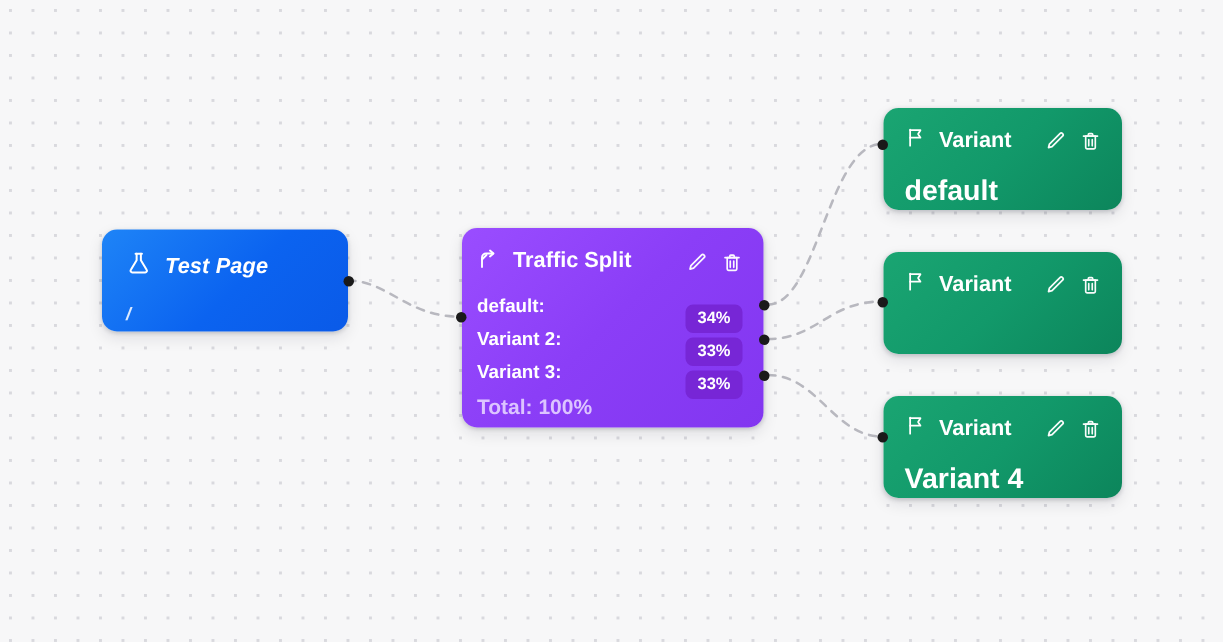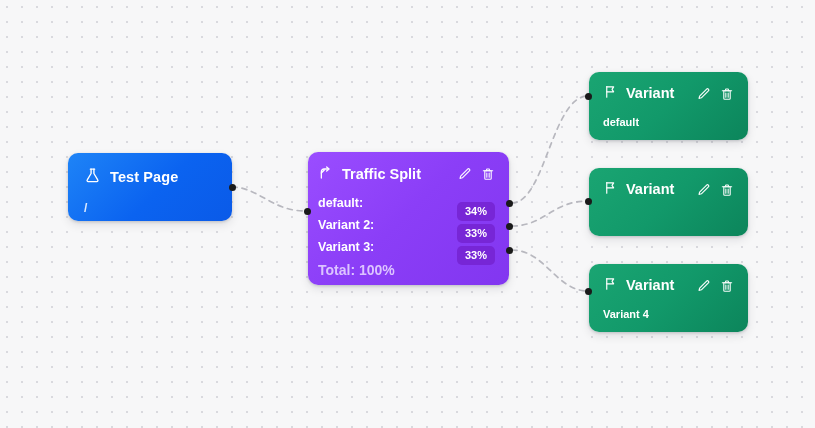--- a/index.html
+++ b/index.html
@@ -34,20 +34,21 @@
     border-radius: 10px;
     box-sizing: border-box;
     color: #ffffff;
     box-shadow: 0 1px 3px rgba(16, 24, 40, 0.18), 0 4px 10px rgba(16, 24, 40, 0.10);
   }
 
   
   .node-test {
     background: linear-gradient(135deg, #1e84f7 0%, #0b63f0 55%, #0a5ae8 100%);
     padding: 14px 16px 12px 16px;
+    font-style: italic;
   }
   .test-head {
     display: flex;
     align-items: center;
     gap: 9px;
   }
   .test-title {
     font-size: 14.5px;
     font-weight: bold;
     letter-spacing: 0.1px;
@@ -140,21 +141,21 @@
     gap: 8px;
   }
   .variant-title {
     font-size: 14.5px;
     font-weight: bold;
     line-height: 1;
     flex: 1;
   }
   .variant-name {
     margin-top: 14px;
-    font-size: 11px;
+    font-size: 19px;
     font-weight: bold;
     color: #ffffff;
     line-height: 1;
   }
 
   
   .port {
     position: absolute;
     width: 7px;
     height: 7px;

